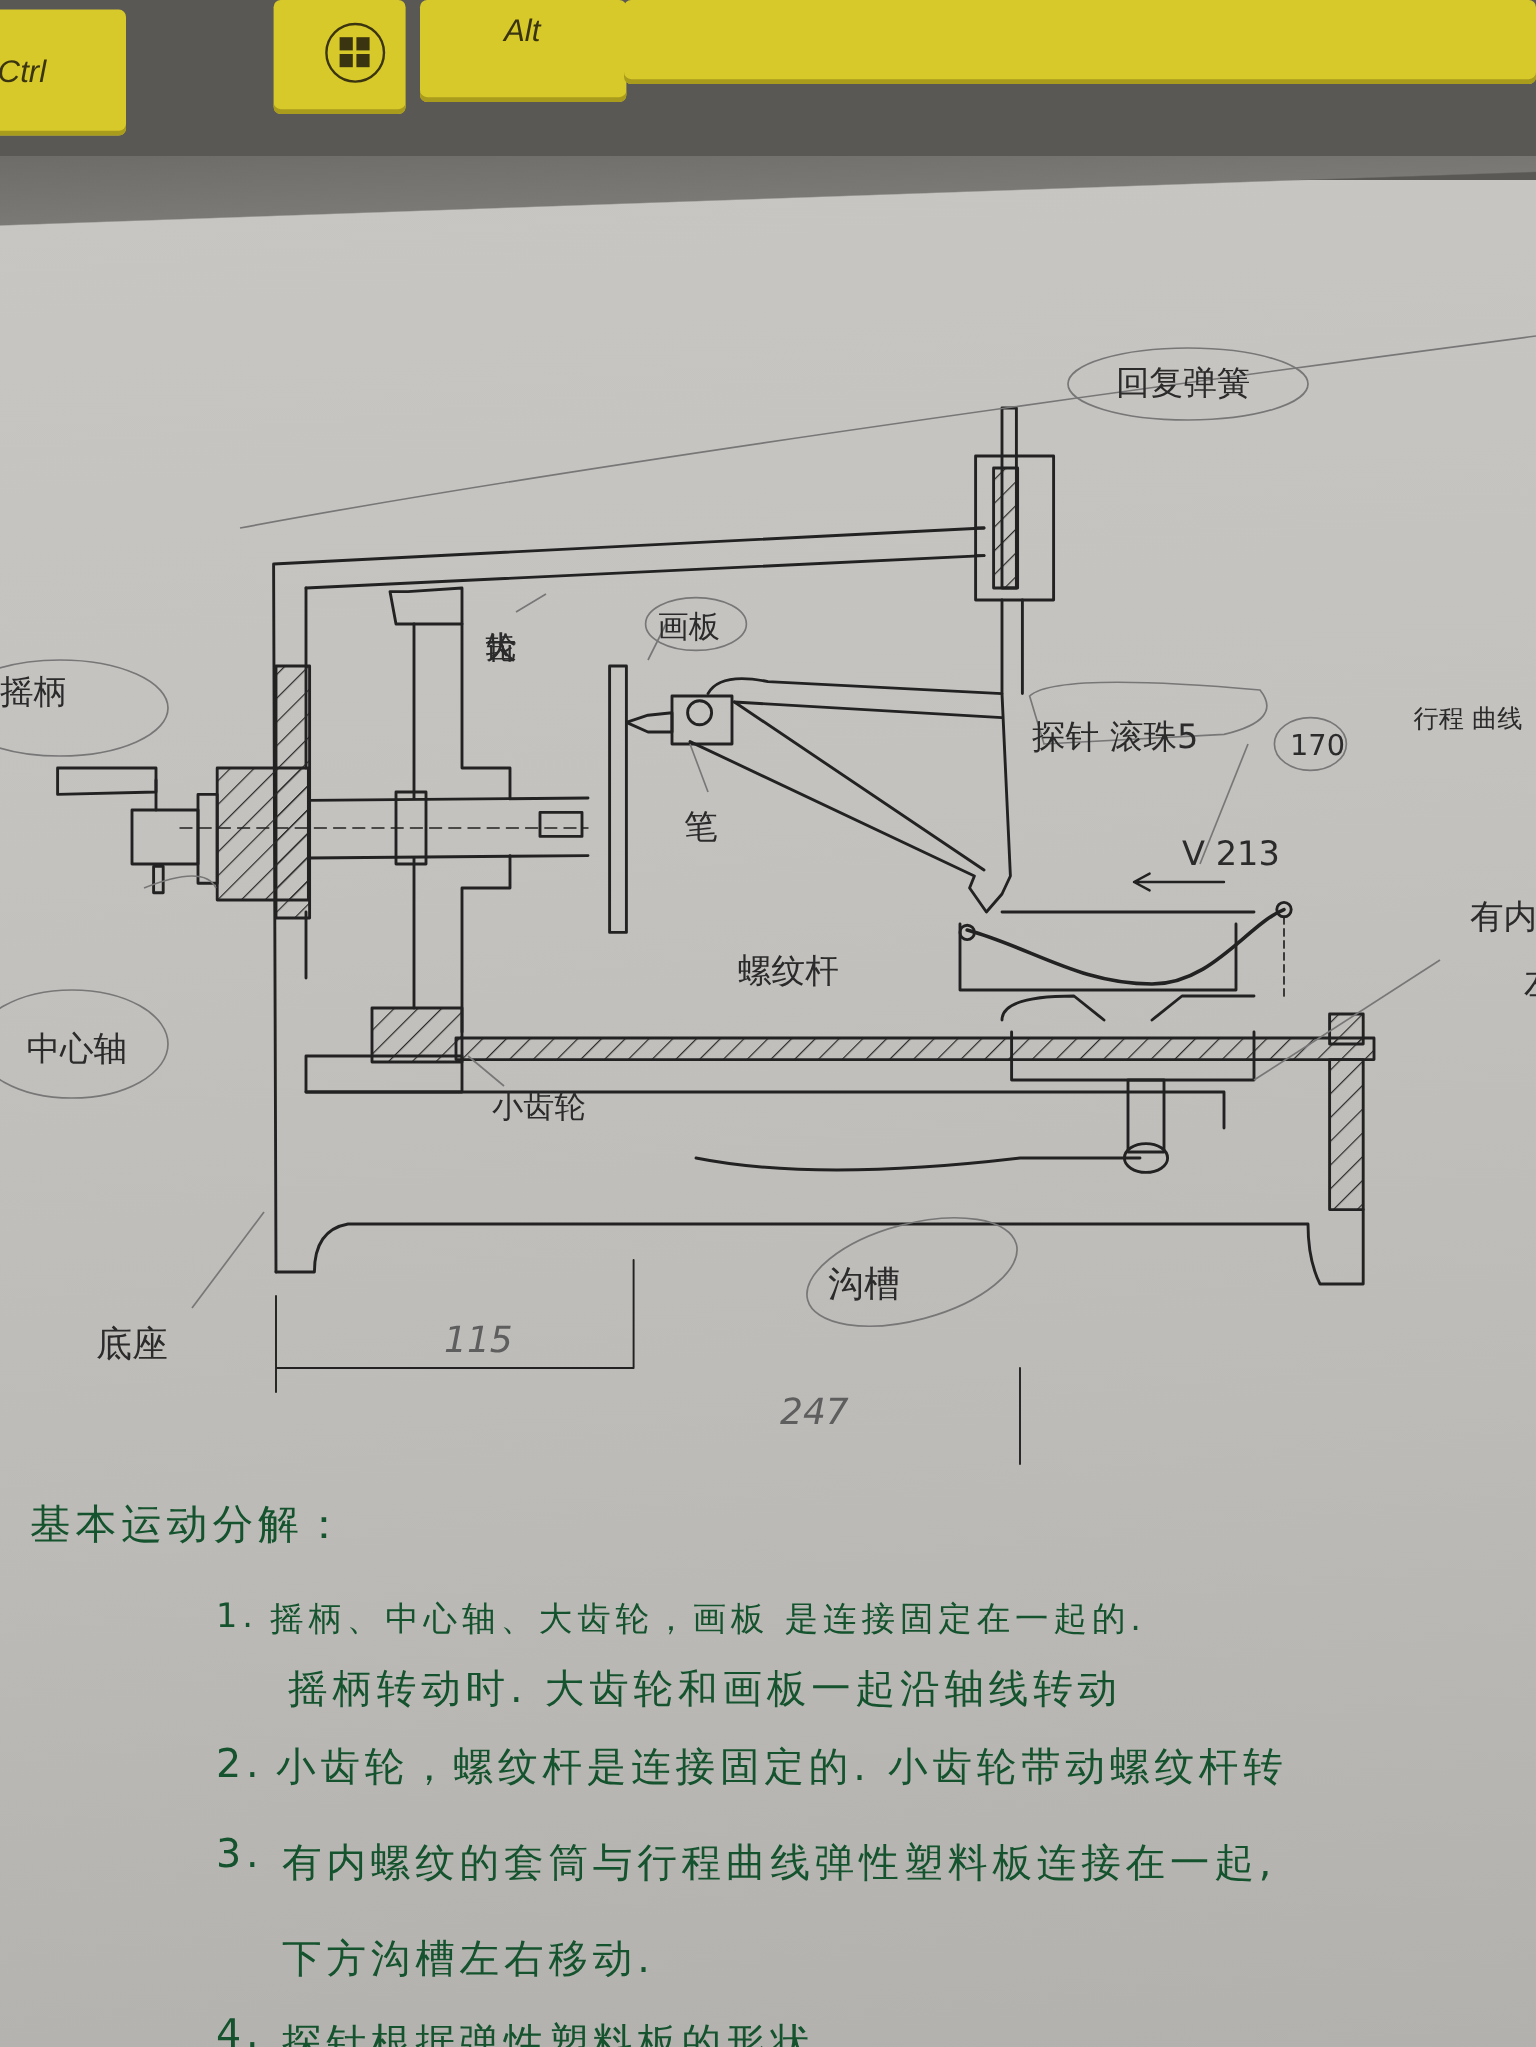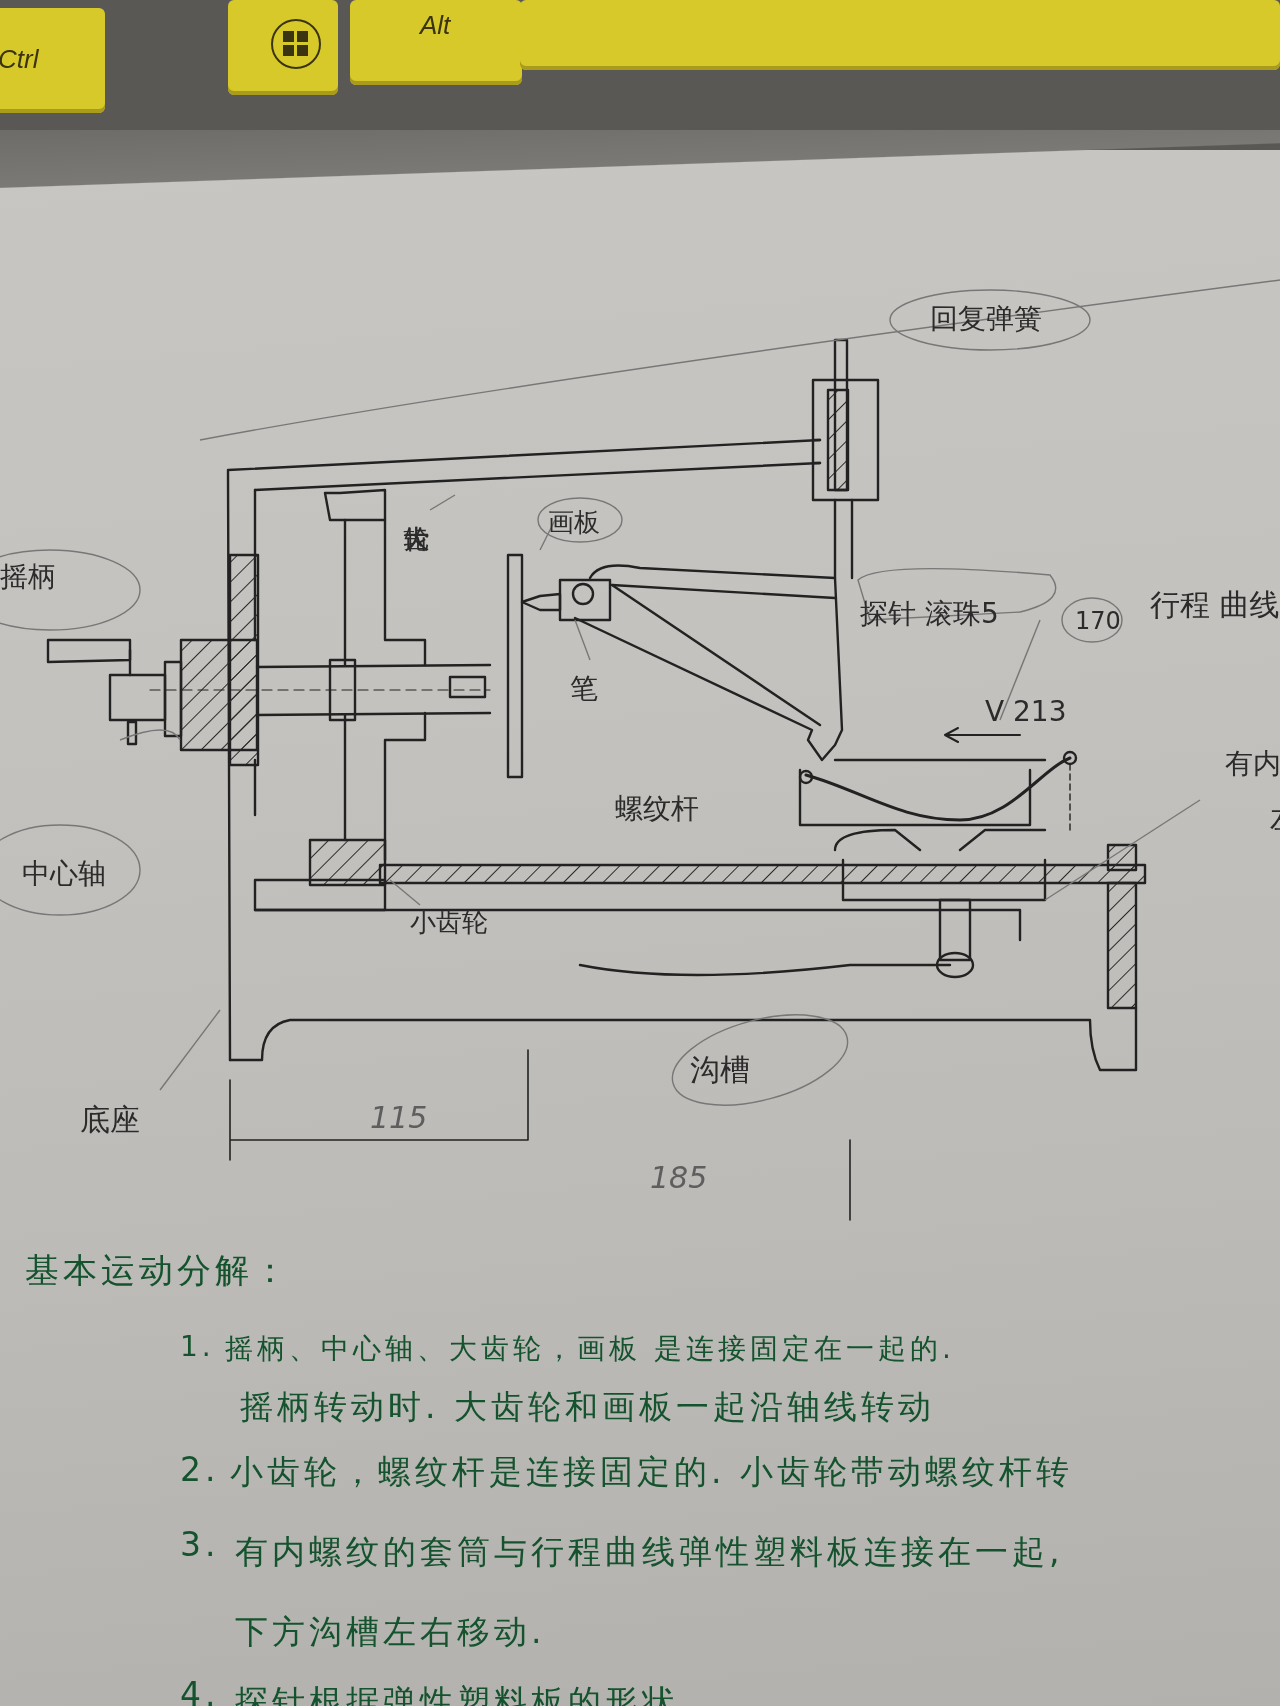--- a/index.html
+++ b/index.html
@@ -136,31 +136,31 @@
   </g>
 </svg>
 
 <div class="lbl" style="left:930px;top:300px;font-size:28px;">回复弹簧</div>
 <div class="lbl" style="left:400px;top:505px;font-size:26px;writing-mode:vertical-rl;">大齿轮</div>
 <div class="lbl" style="left:548px;top:505px;font-size:26px;">画板</div>
 <div class="lbl" style="left:0;top:558px;font-size:28px;">摇柄</div>
 <div class="lbl" style="left:570px;top:670px;font-size:28px;">笔</div>
 <div class="lbl" style="left:860px;top:595px;font-size:28px;">探针 滚珠5</div>
 <div class="lbl" style="left:1075px;top:607px;font-size:24px;">170</div>
-<div class="lbl" style="left:1150px;top:585px;font-size:30px;">行程 曲线</div>
+<div class="lbl" style="left:1178px;top:585px;font-size:21px;">行程 曲线</div>
 <div class="lbl" style="left:985px;top:695px;font-size:28px;">V 213</div>
 <div class="lbl" style="left:615px;top:790px;font-size:28px;">螺纹杆</div>
 <div class="lbl" style="left:22px;top:855px;font-size:28px;">中心轴</div>
 <div class="lbl" style="left:410px;top:905px;font-size:26px;">小齿轮</div>
 <div class="lbl" style="left:1225px;top:745px;font-size:28px;">有内</div>
 <div class="lbl" style="left:1270px;top:800px;font-size:28px;">左</div>
 <div class="lbl" style="left:80px;top:1100px;font-size:30px;">底座</div>
 <div class="lbl" style="left:690px;top:1050px;font-size:30px;">沟槽</div>
 <div class="lbl pencil" style="left:370px;top:1100px;font-size:30px;font-style:italic;">115</div>
-<div class="lbl pencil" style="left:650px;top:1160px;font-size:30px;font-style:italic;">185</div>
+<div class="lbl pencil" style="left:650px;top:1160px;font-size:30px;font-style:italic;">247</div>
 
 <div class="notes">
   <div class="note-line" style="left:25px;top:18px;font-size:34px;">基本运动分解：</div>
 
   <div class="note-line" style="left:180px;top:100px;font-size:28px;">1.</div>
   <div class="note-line" style="left:225px;top:100px;font-size:28px;">摇柄、中心轴、大齿轮，画板  是连接固定在一起的.</div>
   <div class="note-line" style="left:240px;top:155px;">摇柄转动时. 大齿轮和画板一起沿轴线转动</div>
 
   <div class="note-line" style="left:180px;top:220px;">2.</div>
   <div class="note-line" style="left:230px;top:220px;">小齿轮，螺纹杆是连接固定的. 小齿轮带动螺纹杆转</div>

